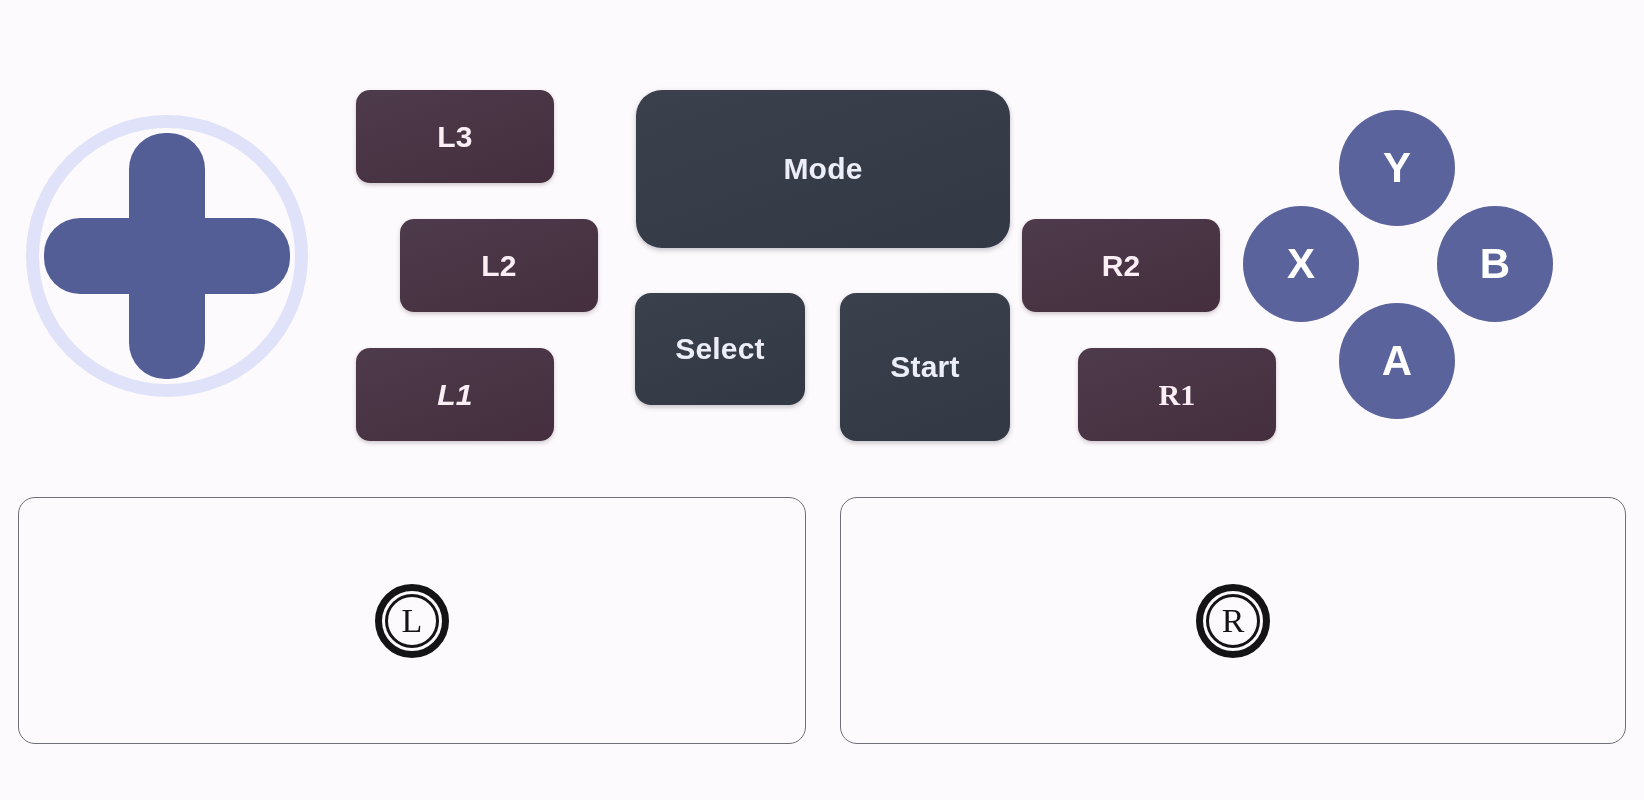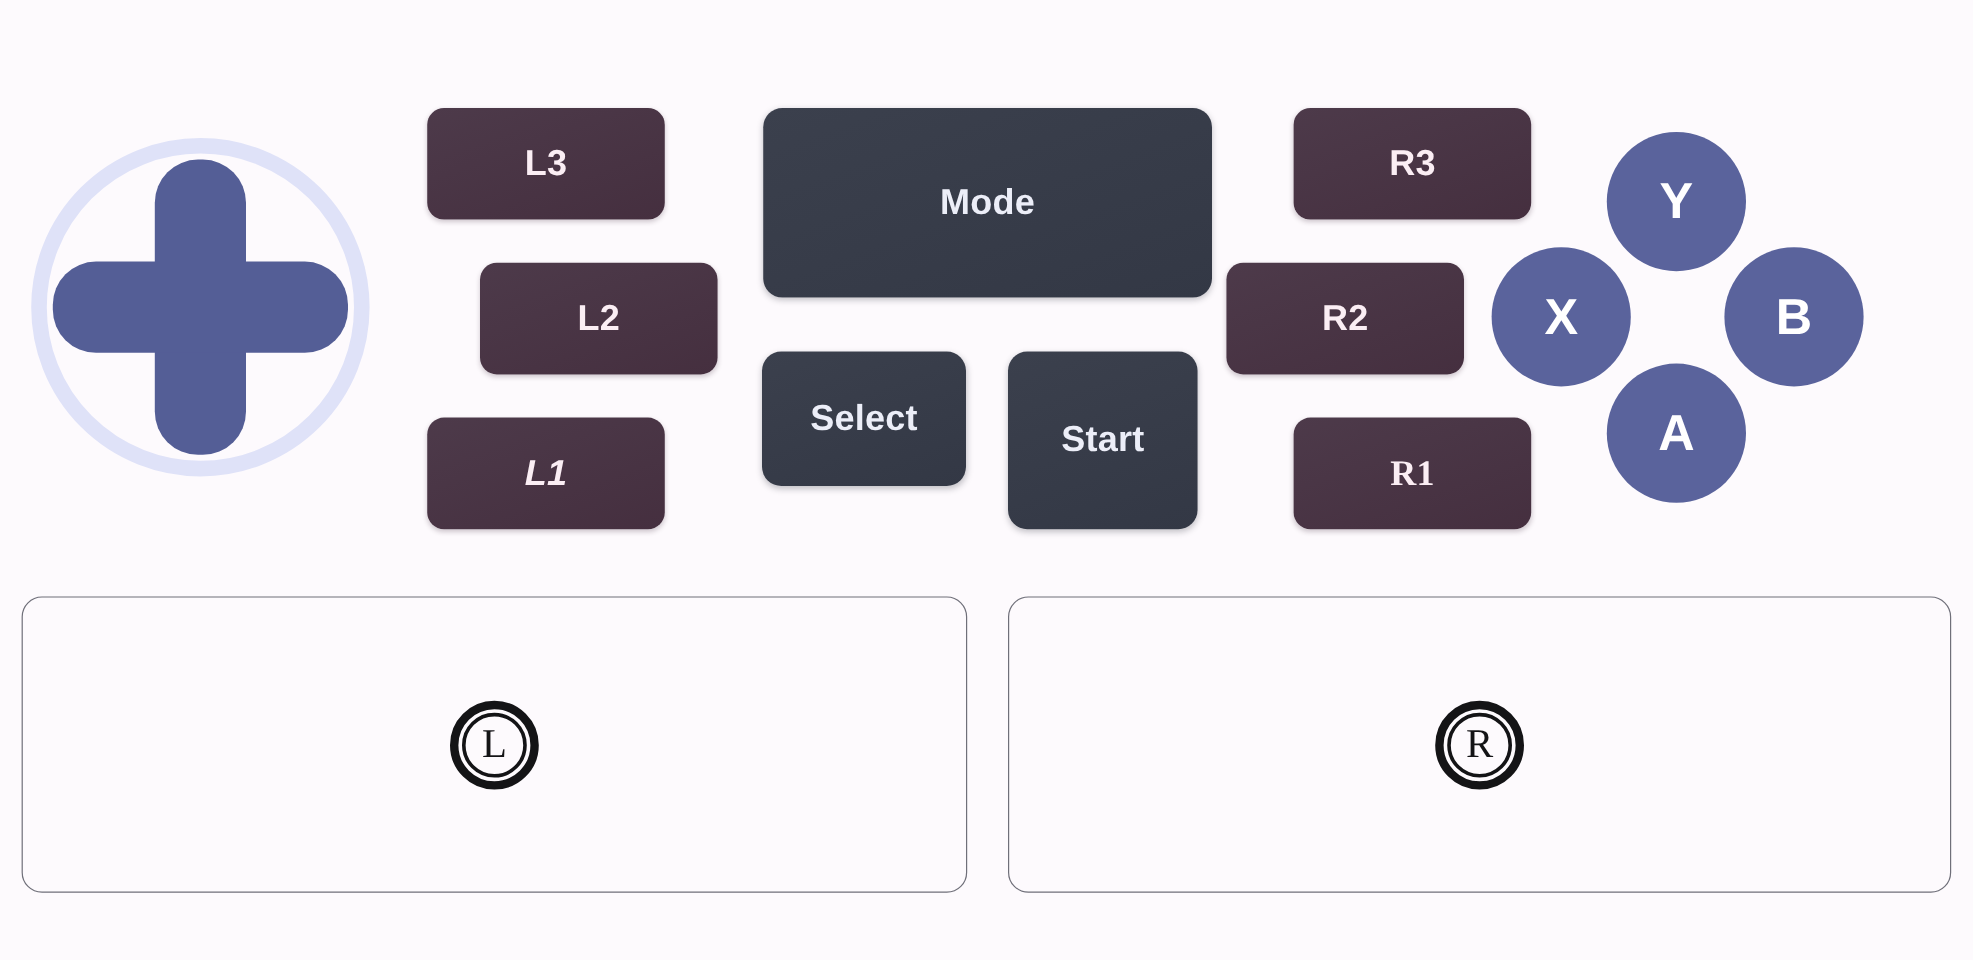--- a/index.html
+++ b/index.html
@@ -95,32 +95,33 @@
     color: #eceef8;
     box-shadow: 0 2px 5px rgba(25,28,38,0.26);
   }
 
   #btn-mode {
     left: 636px;
     top: 90px;
     width: 374px;
     height: 158px;
     font-size: 30px;
+    border-radius: 26px;
   }
   #btn-select {
     left: 635px;
     top: 293px;
     width: 170px;
     height: 112px;
     font-size: 30px;
   }
   #btn-start {
     left: 840px;
     top: 293px;
-    width: 158px;
+    width: 170px;
     height: 148px;
     font-size: 30px;
   }
 
   #btn-l3 { left: 356px; top: 90px; }
   #btn-l2 { left: 356px; top: 219px; margin-left: 44px; }
   #btn-l1 { left: 356px; top: 348px; font-style: italic; }
 
   #btn-r3 { left: 1078px; top: 90px; }
   #btn-r2 { left: 1022px; top: 219px; }
@@ -208,21 +209,20 @@
   </div>
 
   <div class="btn btn-trigger" id="btn-l3">L3</div>
   <div class="btn btn-trigger" id="btn-l2">L2</div>
   <div class="btn btn-trigger" id="btn-l1">L1</div>
 
   <div class="btn btn-slate" id="btn-mode">Mode</div>
   <div class="btn btn-slate" id="btn-select">Select</div>
   <div class="btn btn-slate" id="btn-start">Start</div>
 
-  <div class="btn btn-trigger" id="btn-r3">R3</div>
   <div class="btn btn-trigger" id="btn-r2">R2</div>
   <div class="btn btn-trigger" id="btn-r1">R1</div>
 
   <div class="face-btn" id="face-y">Y</div>
   <div class="face-btn" id="face-x">X</div>
   <div class="face-btn" id="face-b">B</div>
   <div class="face-btn" id="face-a">A</div>
 
   <div class="touch-panel" id="panel-left">
     <div class="lr-badge">

